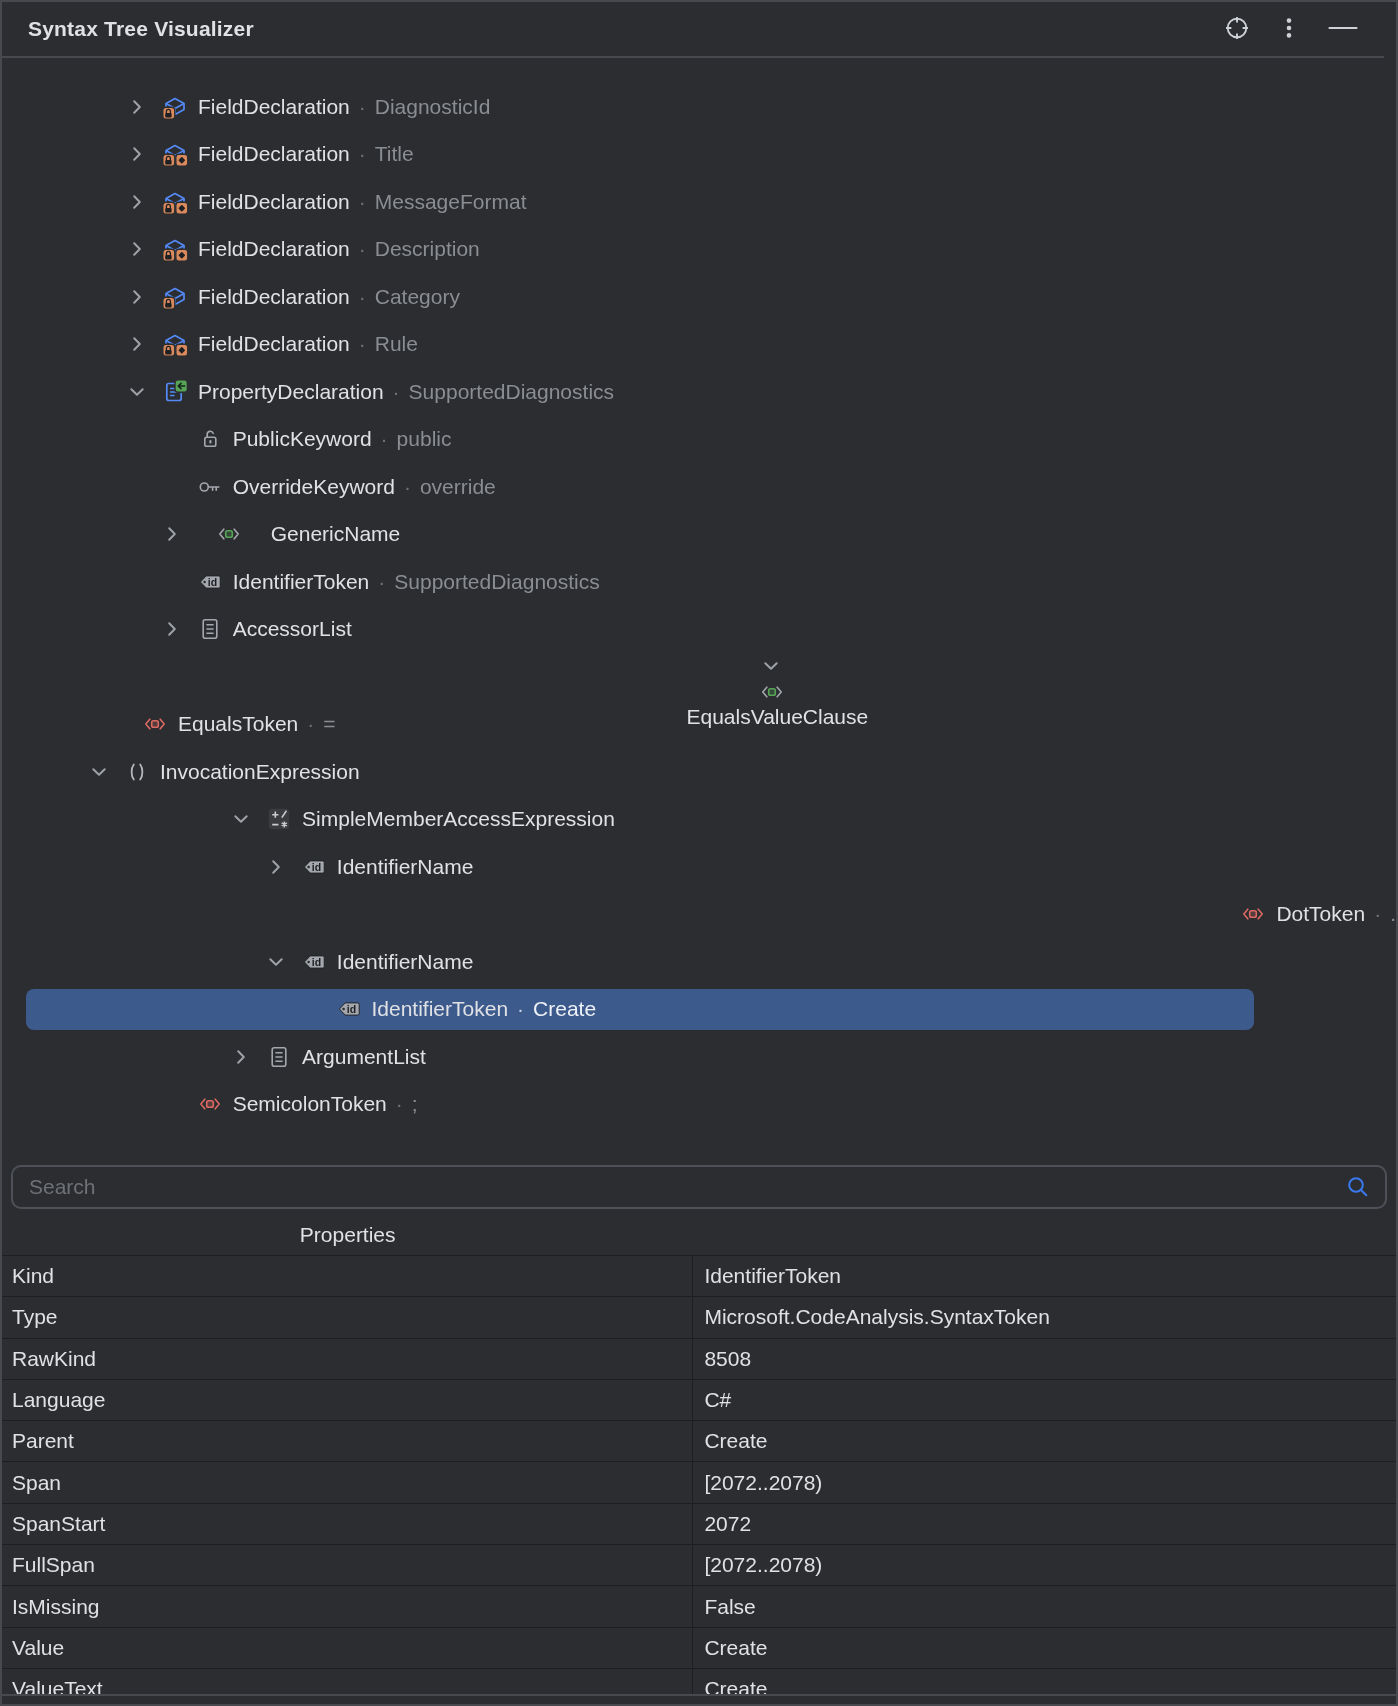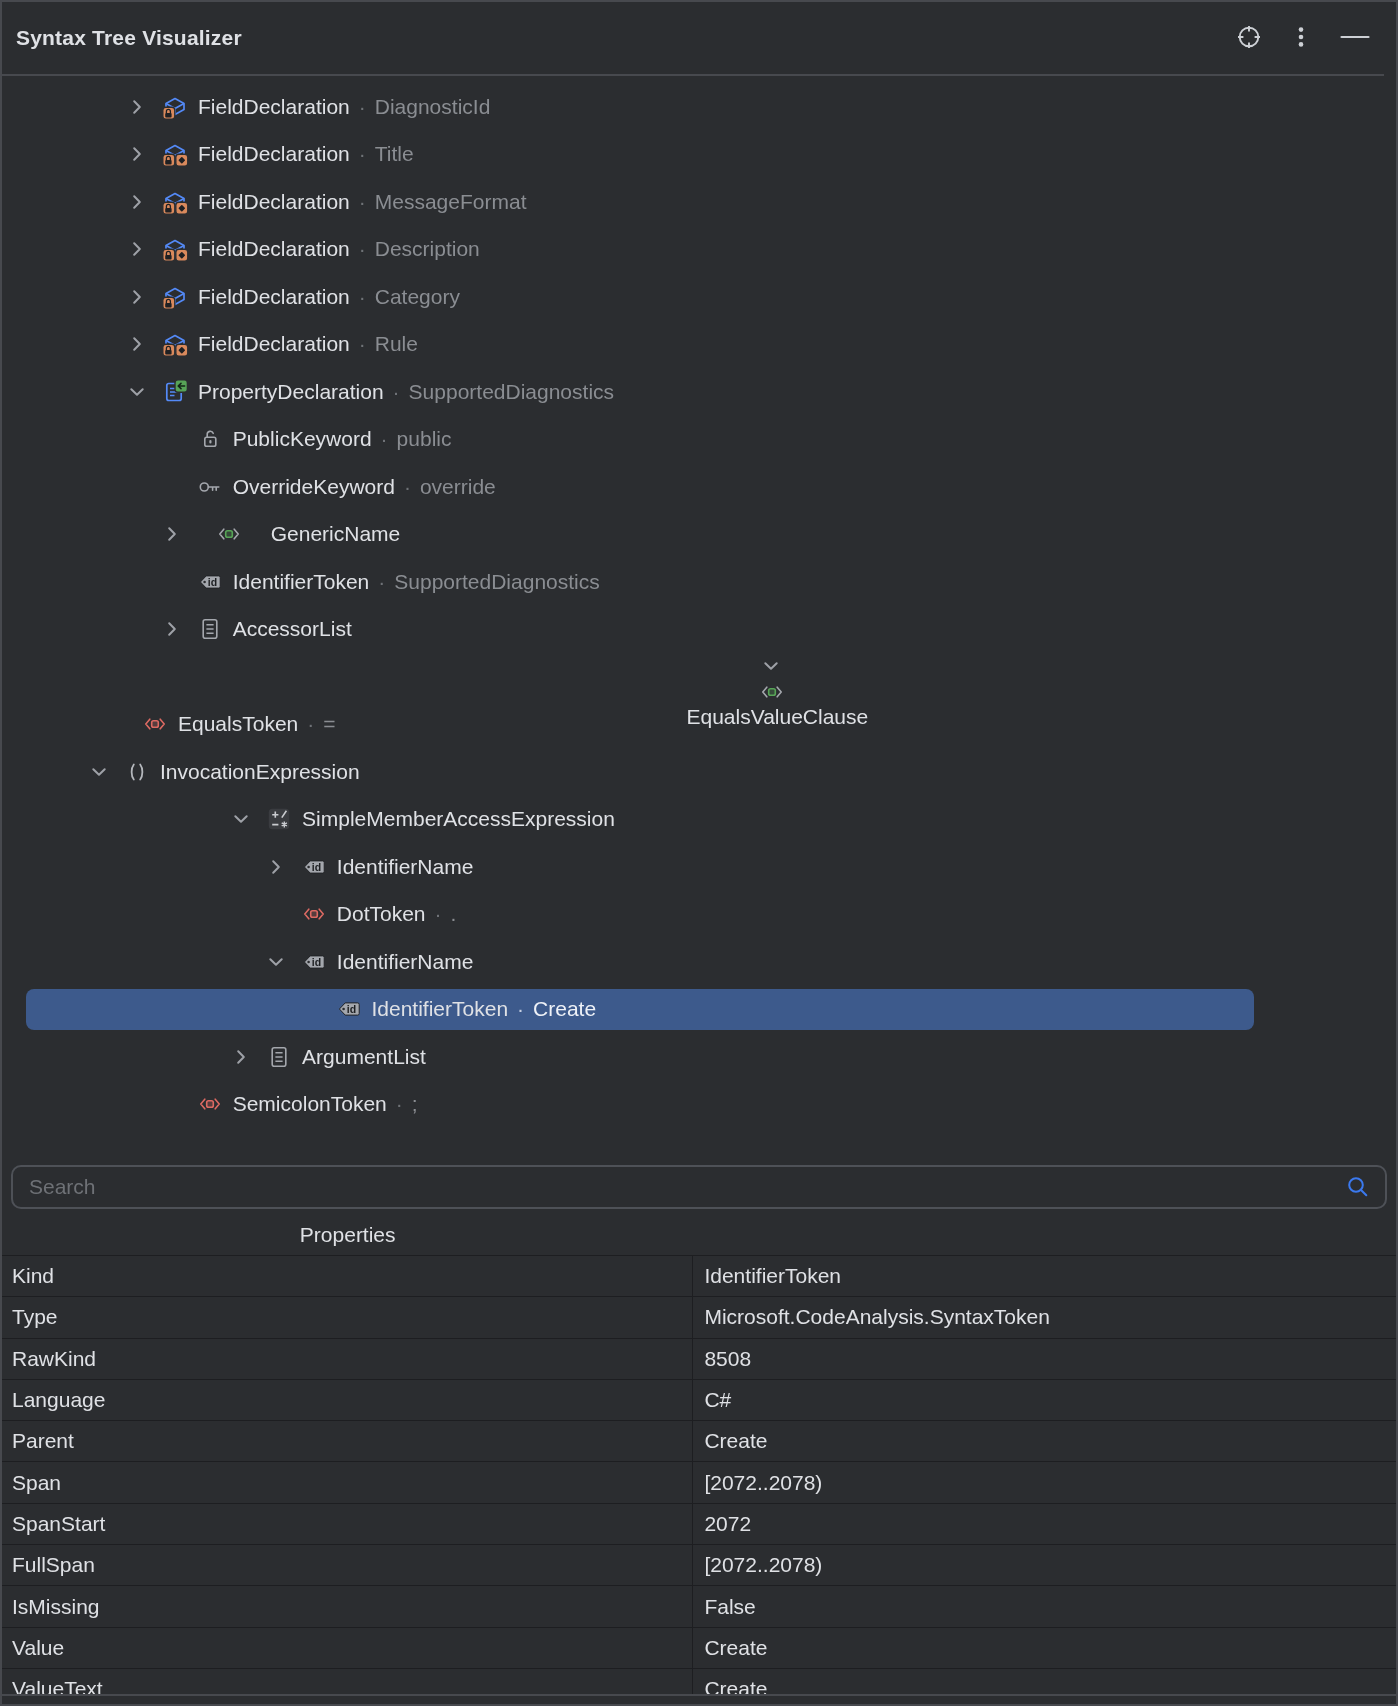--- a/index.html
+++ b/index.html
@@ -1,22 +1,22 @@
 <!DOCTYPE html>
 <html style="--background: #2b2d30; --panel-border: #47494e; --selection: #3d5a8c; --text-primary: #dfe1e5; --text-secondary: #8a8d92; --accent-blue: #3b79ef; --icon-blue: #548af7; --icon-orange: #d9895c; --icon-green: #57a457; --icon-red: #dd6a63; --icon-gray: #a4a7ad; --table-line: #1d1e21;"><head>
 <meta charset="utf-8">
 <style>
   html,body{margin:0;padding:0}
   body{width:1398px;height:1706px;background:#1f2023;font-family:"Liberation Sans",sans-serif}
   .window{position:relative;width:1398px;height:1706px;box-sizing:border-box;
     background:var(--background,#2b2d30);border:2px solid var(--panel-border,#47494e);
     overflow:hidden;color:var(--text-primary,#dfe1e5)}
   
-  .titlebar{position:absolute;top:0;left:0;right:12px;height:74px;display:flex;align-items:center;
-    padding:0 14px;border-bottom:2px solid var(--panel-border,#47494e);box-sizing:border-box}
+  .titlebar{position:absolute;top:0;left:0;right:12px;height:56px;display:flex;align-items:center;
+    padding:0 26px;border-bottom:2px solid var(--panel-border,#47494e);box-sizing:border-box}
   .titlebar h1{font-size:21px;font-weight:700;margin:0;letter-spacing:.2px}
   .actions{margin-left:auto;display:flex;align-items:center;gap:26px}
   .actions button{background:none;border:none;padding:0;margin:0;cursor:pointer;display:flex;align-items:center}
   
   .tree{position:absolute;top:76px;left:0;right:0;height:1056px;padding-top:5px;box-sizing:border-box}
   .trow{height:47.5px;display:flex;align-items:center;position:relative;box-sizing:border-box;white-space:nowrap}
   .trow>*{position:relative}
   .trow.selected::before{content:"";position:absolute;left:24px;right:142px;top:3.5px;bottom:3.5px;
     border-radius:8px;background:var(--selection,#3d5a8c)}
   .chev{width:38px;height:26px;flex:none;display:flex;align-items:center}
@@ -365,21 +365,21 @@
           <svg width="26" height="26" viewBox="0 0 26 26" xmlns="http://www.w3.org/2000/svg">
             <path d="M3.4 13 L9.2 6.9 H21.6 A1.6 1.6 0 0 1 23.2 8.5 V17.5 A1.6 1.6 0 0 1 21.6 19.1 H9.2 Z" fill="#a4a7ad" stroke="#222427" stroke-width="1"></path>
             <circle cx="7.6" cy="13" r="1.3" fill="#2b2d30"></circle>
             <text x="10.8" y="16.9" font-family="Liberation Sans, sans-serif" font-size="10.5" font-weight="bold" fill="#1d1f22">id</text>
           </svg>
         </span>
     <span class="lbl">IdentifierName</span>
 
   </div>
 
-  <div class="trow" style="padding-left: 260.8px;">
+  <div class="trow" style="padding-left: 260.8px; justify-content: flex-end;">
     <span class="chev"></span>
     <span class="nicon">
           <svg width="26" height="26" viewBox="0 0 26 26" xmlns="http://www.w3.org/2000/svg">
             <path d="M7.8 8.2 L3.8 13 L7.8 17.8 M18.2 8.2 L22.2 13 L18.2 17.8" fill="none" stroke="#dd6a63" stroke-width="1.6" stroke-linecap="round" stroke-linejoin="round"></path>
             <rect x="9.7" y="9.7" width="6.6" height="6.6" rx="1.8" fill="#dd6a63" fill-opacity="0.25" stroke="#dd6a63" stroke-width="1.6"></rect>
           </svg>
         </span>
     <span class="lbl">DotToken</span>
     <span class="sep">·</span>
     <span class="sfx">.</span>

